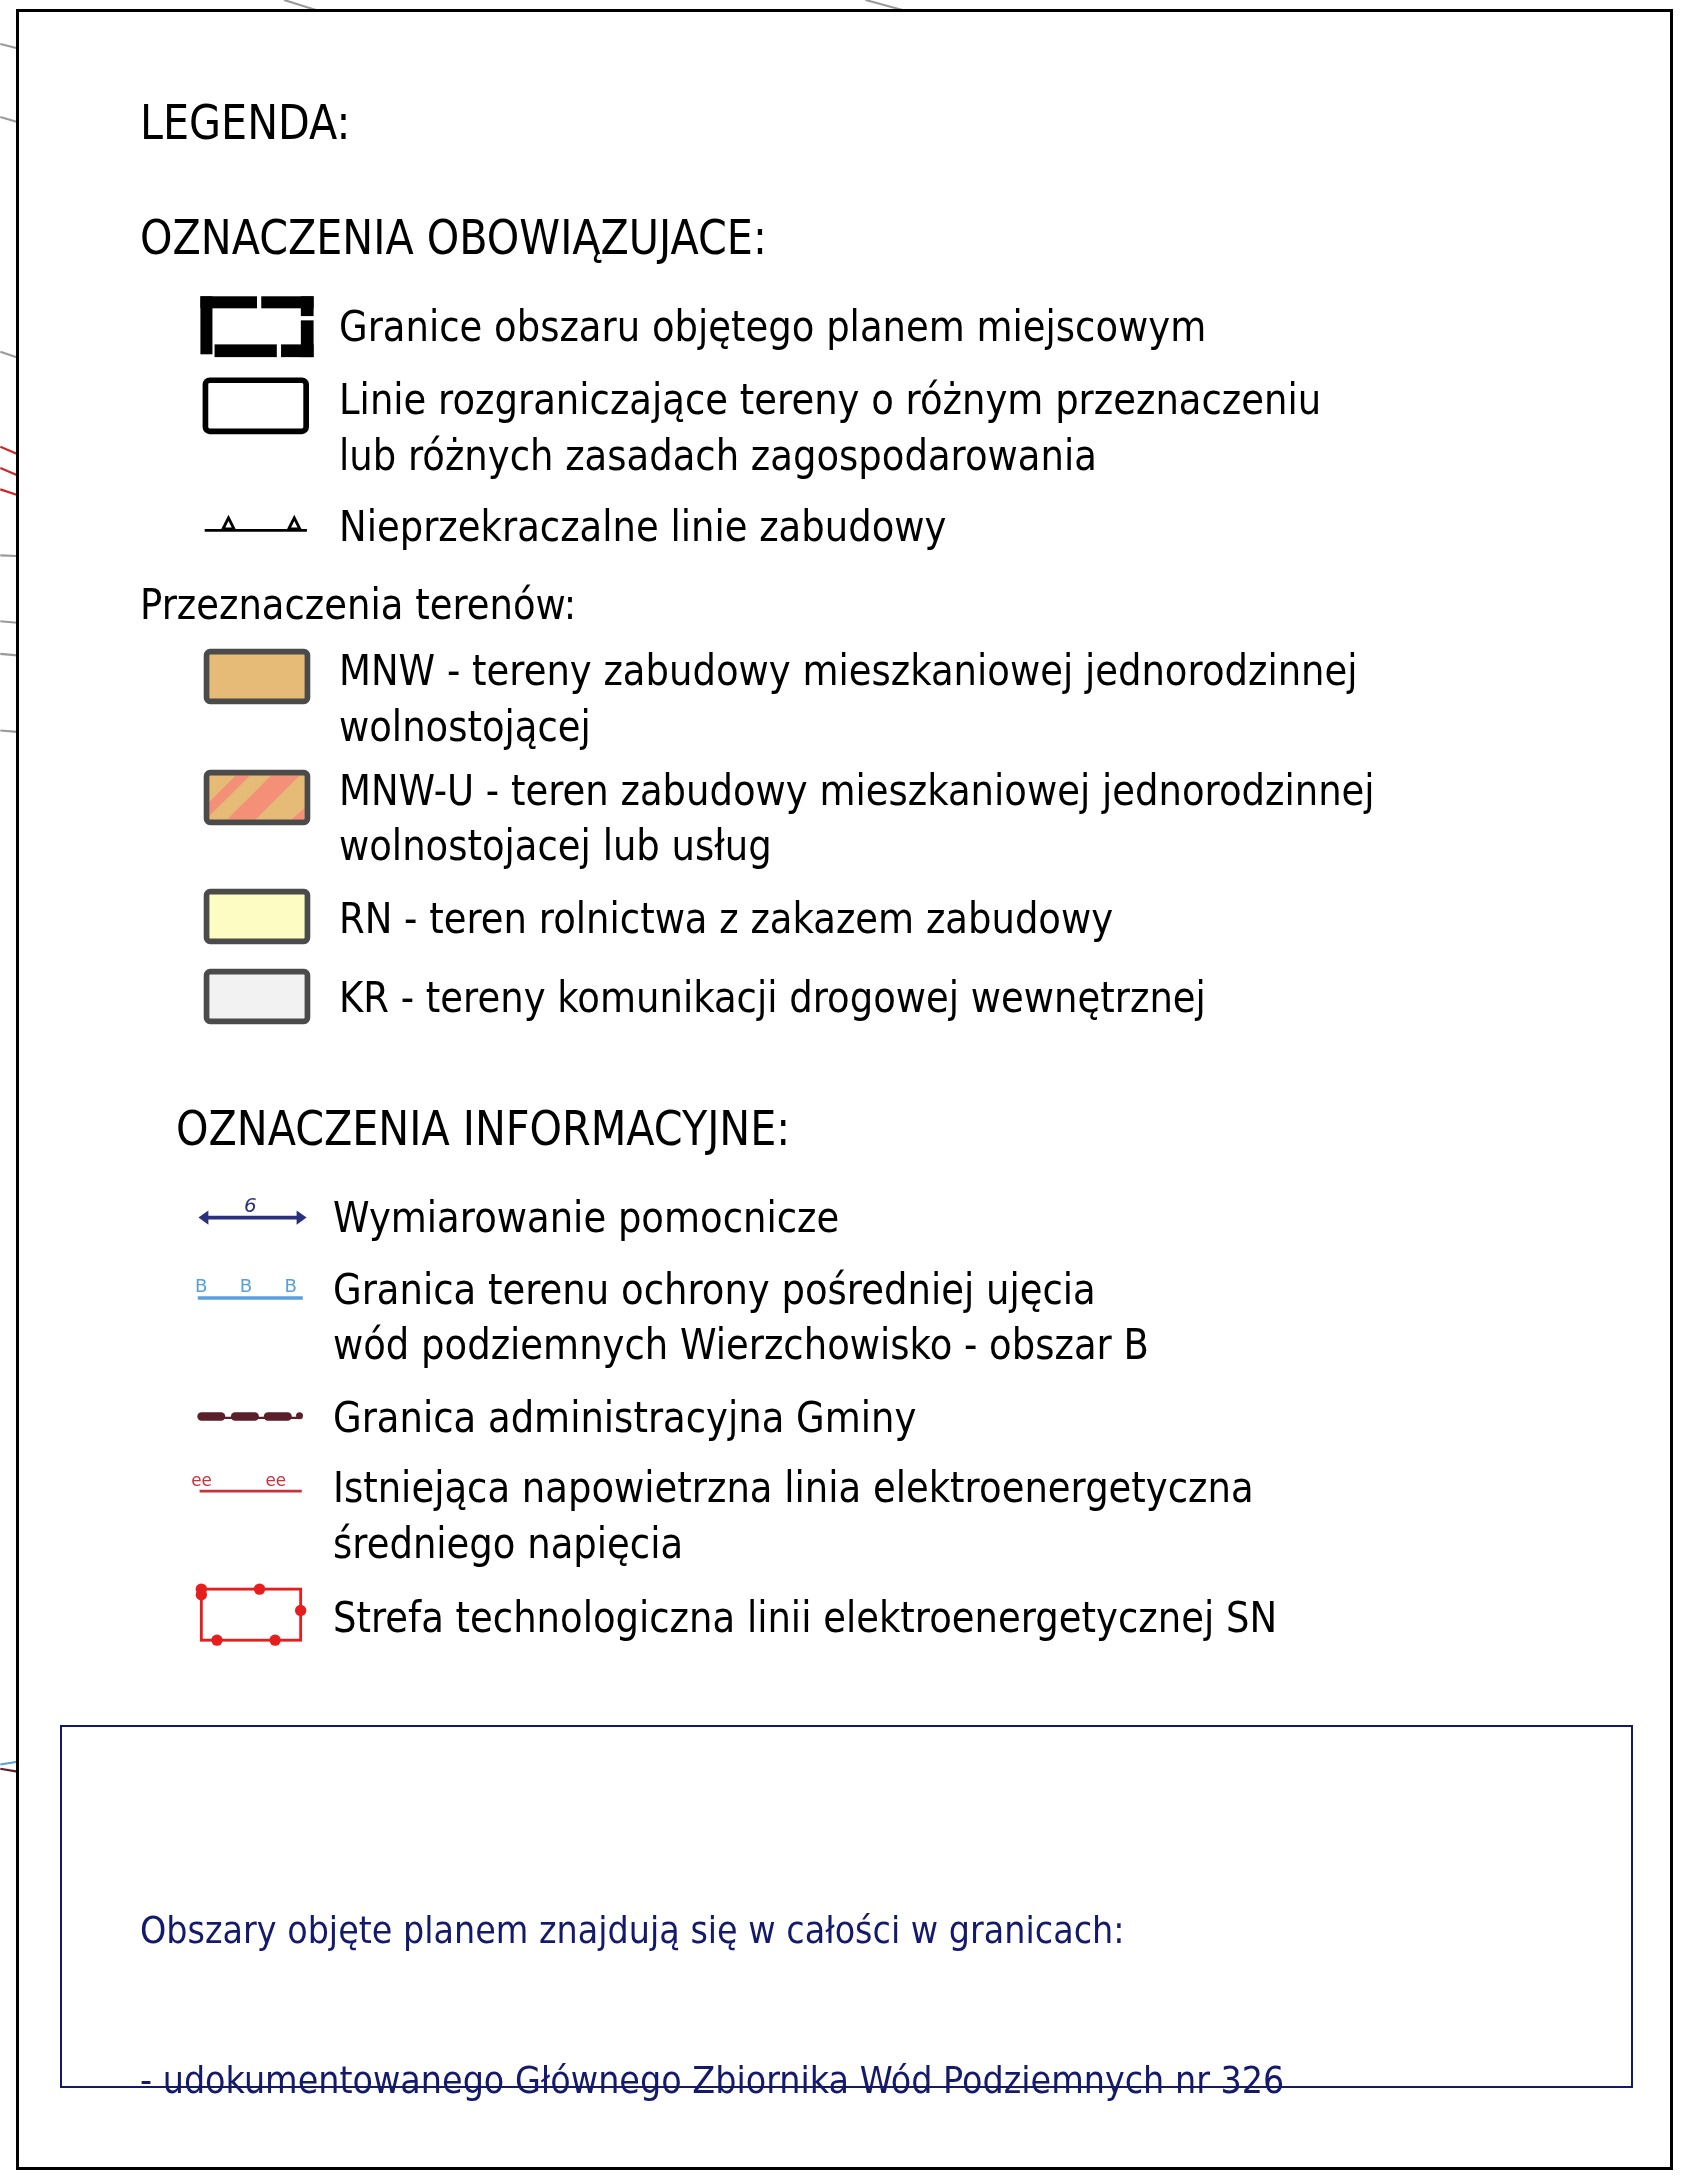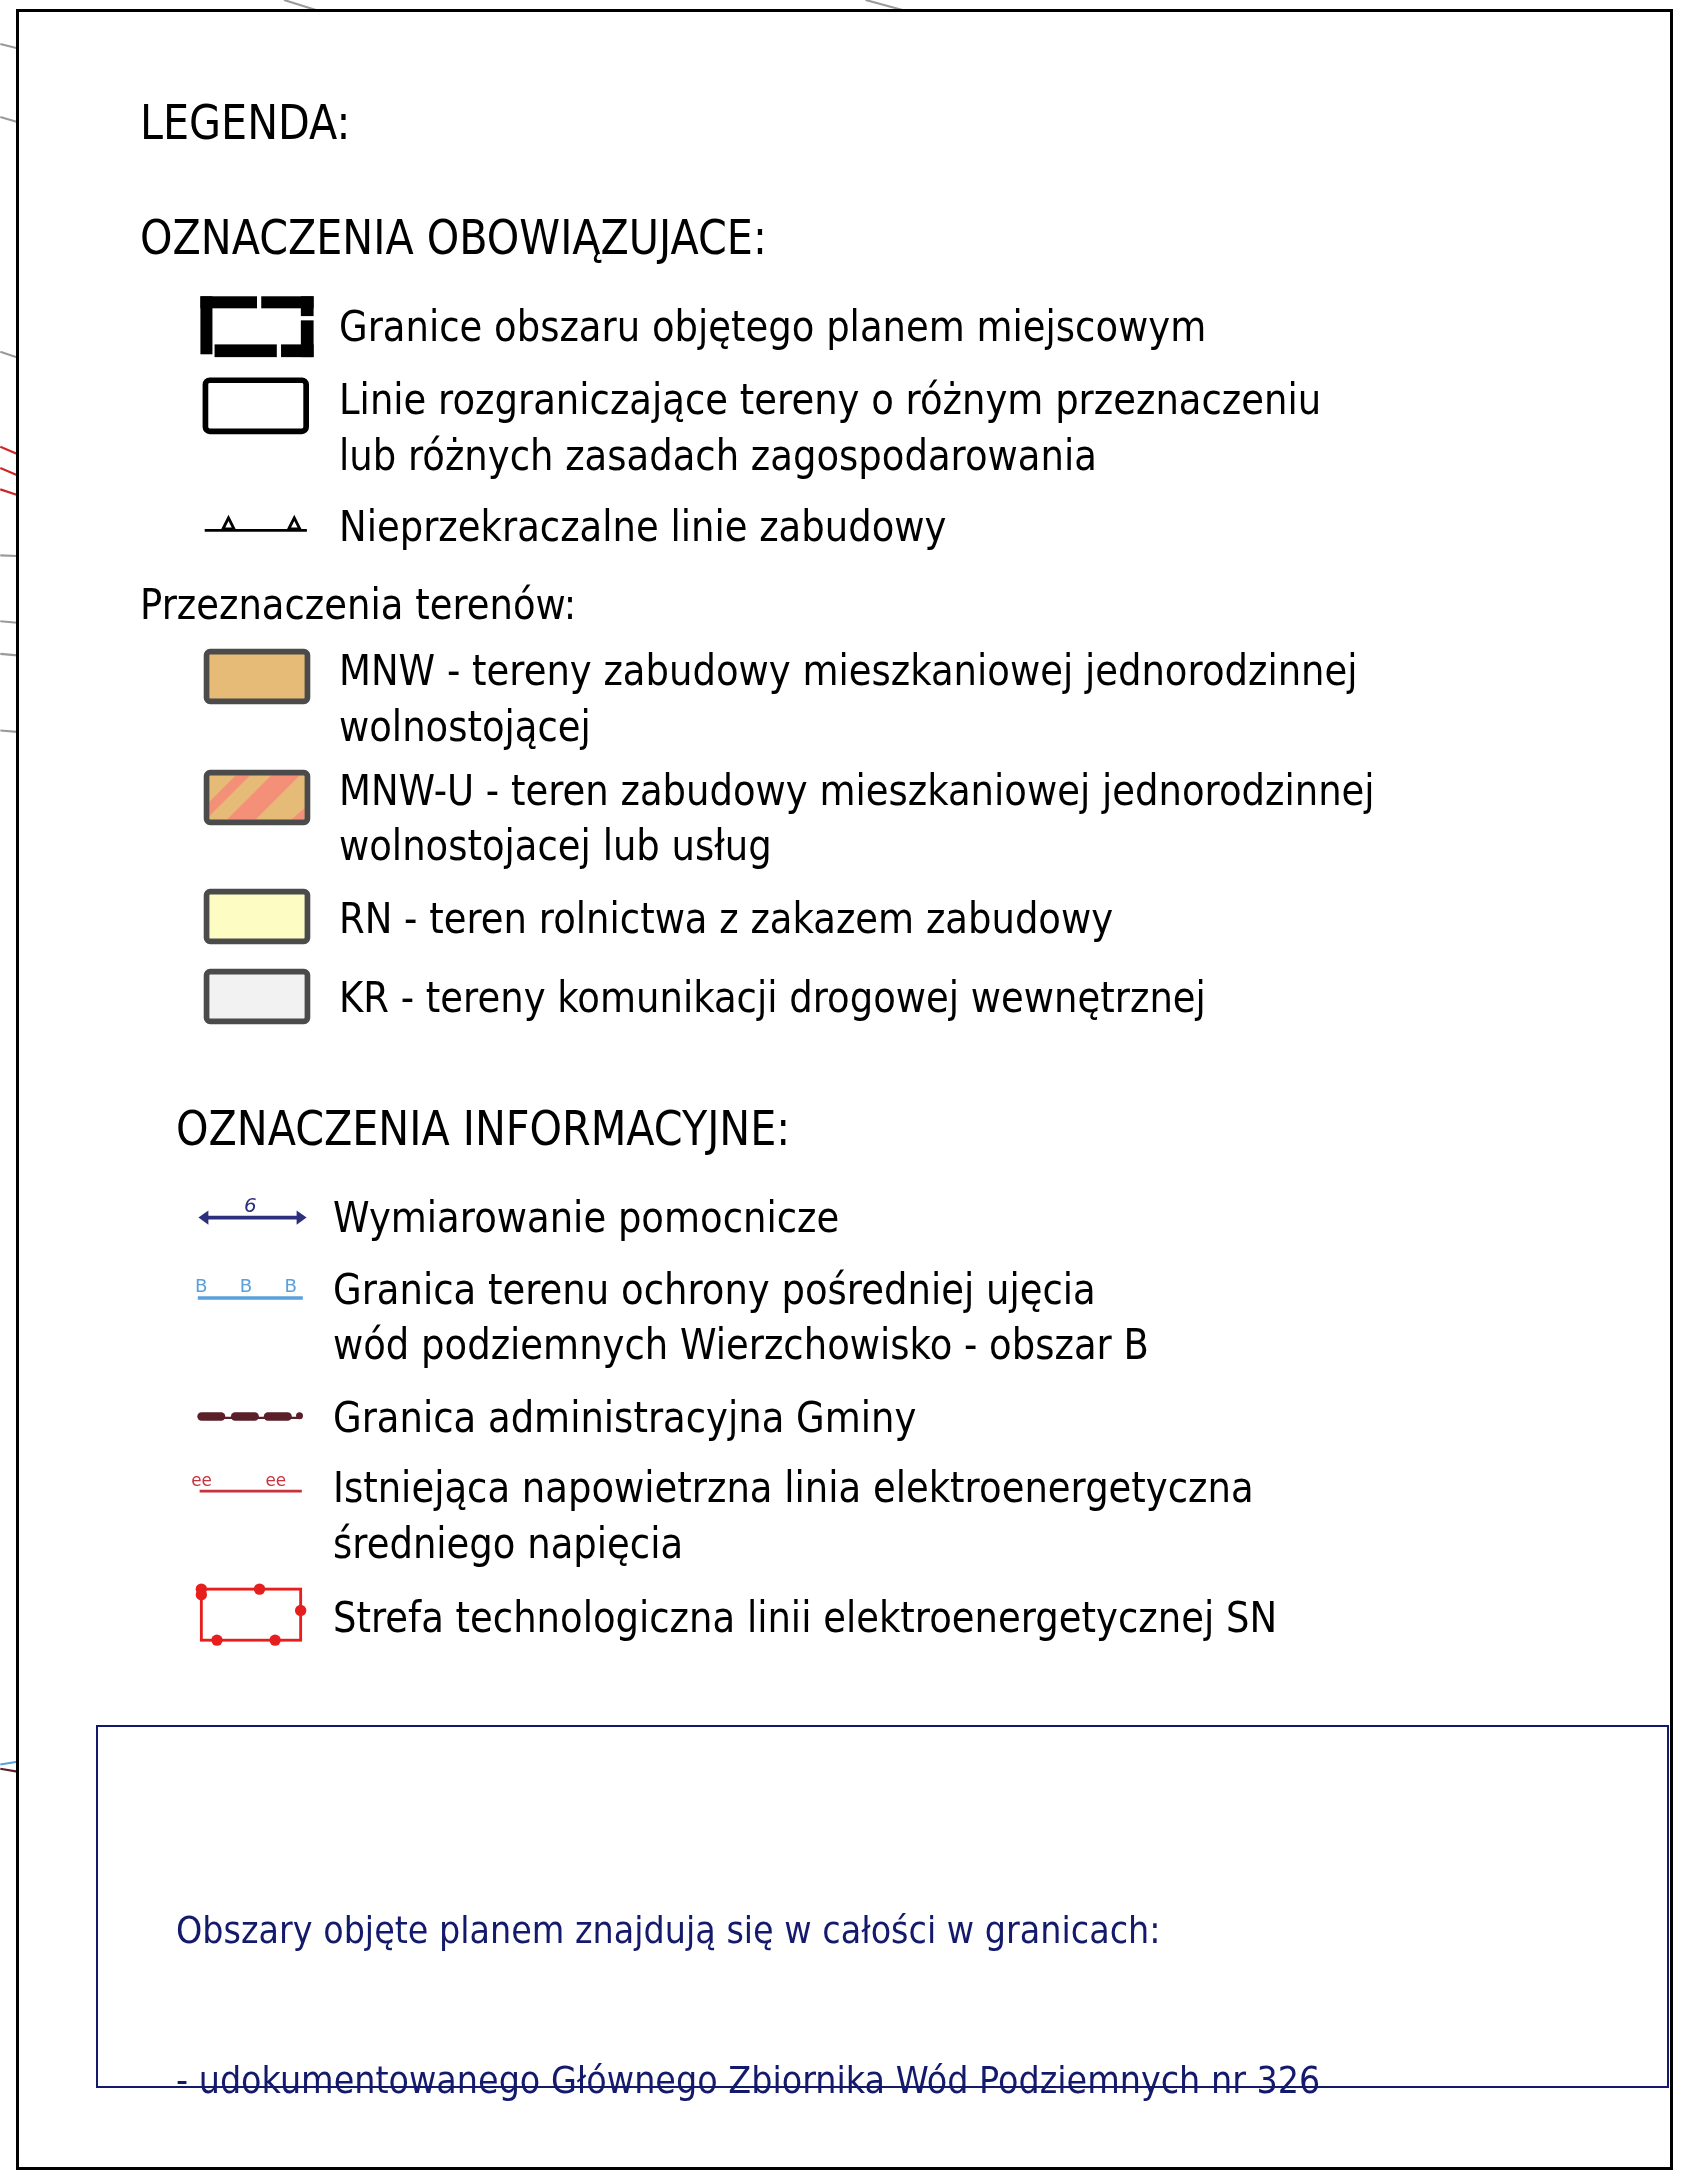--- a/index.html
+++ b/index.html
@@ -8,21 +8,21 @@
   .bg { position:absolute; left:0; top:0; }
   .frame { position:absolute; left:15.6px; top:9.2px; width:1657px; height:2161px;
            border:3.5px solid #000; box-sizing:border-box; background:#fff; }
   .abs { position:absolute; white-space:nowrap; }
   .h1 { font-size:48px; line-height:1; transform:scaleX(0.86); transform-origin:left center; }
   .h2 { font-size:48px; line-height:1; transform:scaleX(0.86); transform-origin:left center; }
   .sub { font-size:43px; line-height:1; transform:scaleX(0.86); transform-origin:left center; }
   .txt { font-size:43px; line-height:55px; transform:scaleX(0.86); transform-origin:left top; }
   .icon { position:absolute; }
   .note { position:absolute; left:60px; top:1725px; width:1573px; height:363px;
-          border:2.8px solid #141a6b; box-sizing:border-box;margin-left:36px; }
+          border:2.8px solid #141a6b; box-sizing:border-box; }
   .note-text { position:absolute; left:78px; top:78px; color:#141a6b;
                font-size:38px; line-height:50px; white-space:pre;
                transform:scaleX(0.88); transform-origin:left top; }
   .note-line { display:block; }
 </style>
 </head>
 <body>
 
 <svg class="bg" width="1690" height="2183" viewBox="0 0 2382 3078">
   <line x1="400" y1="0" x2="445" y2="14" stroke="#9a9a9a" stroke-width="3"></line>

